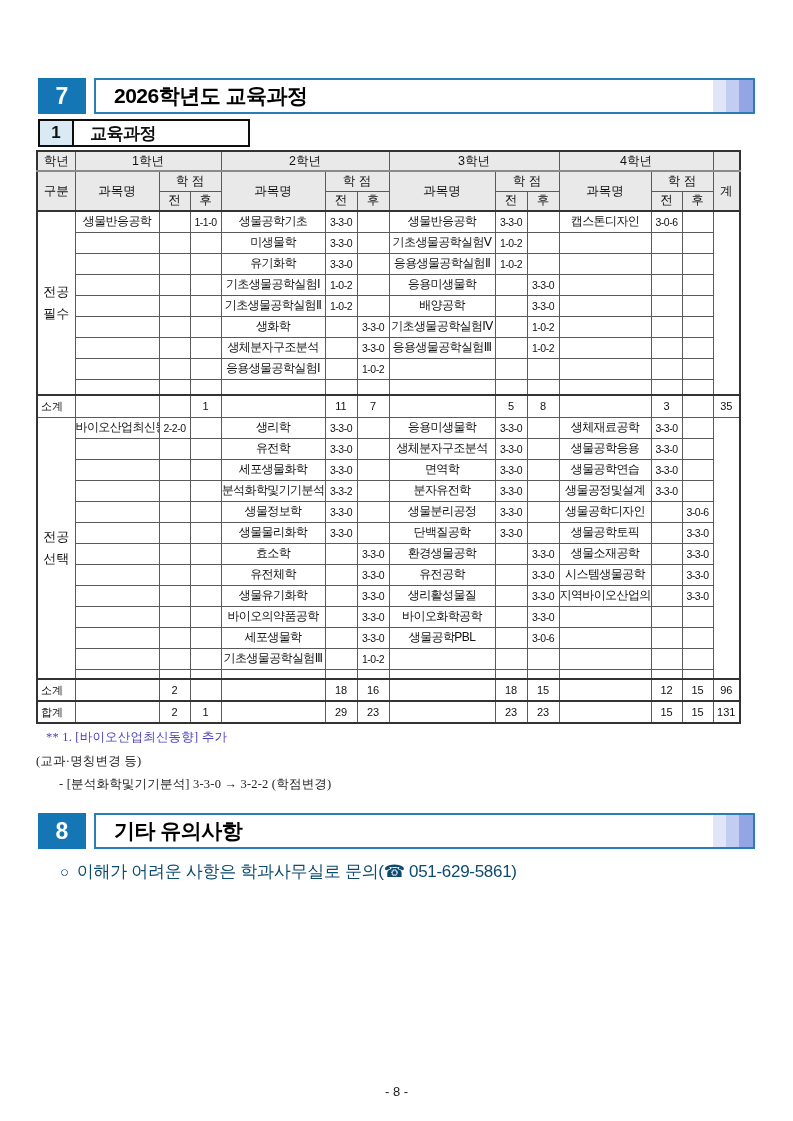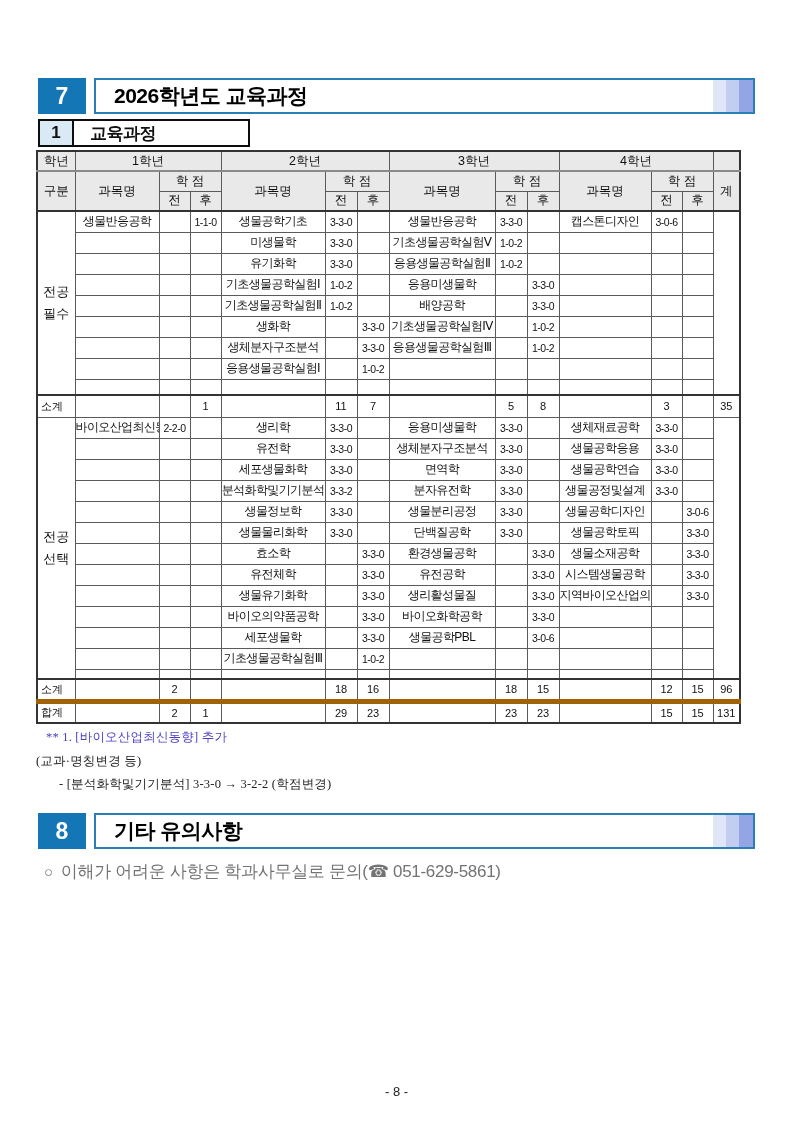--- a/index.html
+++ b/index.html
@@ -59,33 +59,33 @@
   .cur-table td.cat {
     white-space:normal; word-break:break-all; font-size:13px; line-height:1.7;
     background:#fff;
   }
   .cur-table tr.body-row td { height:21px; }
   .cur-table td.course { font-size:12px; letter-spacing:-0.6px; }
   .cur-table td.cr { font-size:10.5px; letter-spacing:-0.5px; }
   .cur-table tr.sum { border-top:2px solid #333; }
   .cur-table tr.sum td { height:22px; font-size:11px; }
   .cur-table td.sum-label { text-align:left; padding-left:3px; font-size:13px; }
-  .cur-table tbody.grand { border-top:5px solid #a16207; }
+  .cur-table tbody.grand { border-top:1px solid #a16207; }
   
   .fn {
     position:absolute; font-family:"Liberation Serif","DejaVu Serif",serif;
     font-size:12.5px; color:#1c1c1c; letter-spacing:0.2px;
   }
   .fn1 { left:46px; top:729px; color:#4a3fc0; }
   .fn2 { left:36px; top:753px; }
   .fn3 { left:36px; top:776px;margin-left:23px; }
   
   .notice {
-    position:absolute; left:44px; top:860px; font-size:17px; letter-spacing:-0.3px;
-    color:#737373;
+    position:absolute; left:60px; top:860px; font-size:17px; letter-spacing:-0.3px;
+    color:#0c4a6e;
     text-align:center;
   }
   .notice .marker { margin-right:8px; font-size:15px; }
   
   .pageno {
     position:absolute; left:0; right:0; top:1084px; text-align:center;
     font-size:13px; color:#222;
   }
 </style>
 </head>

